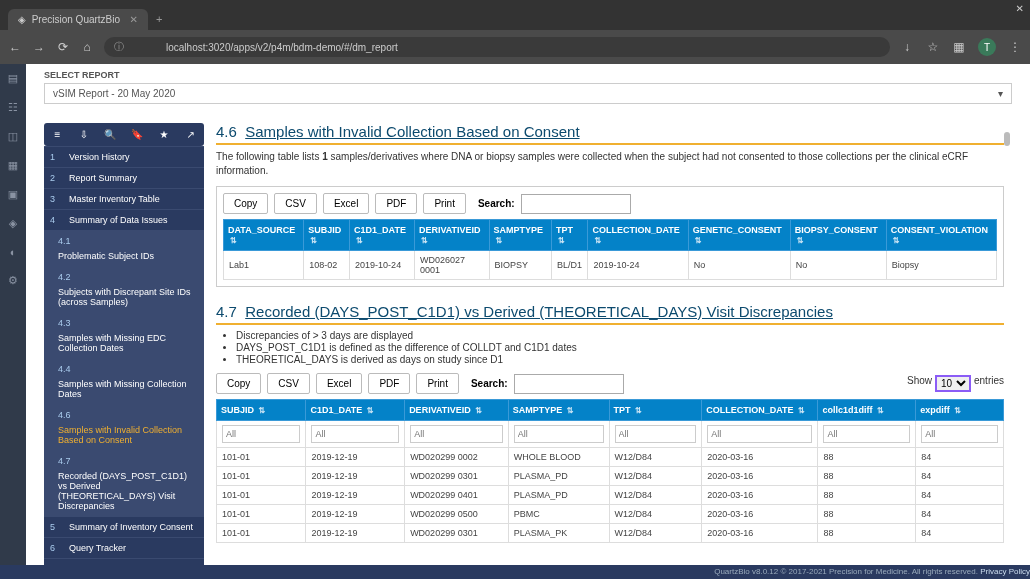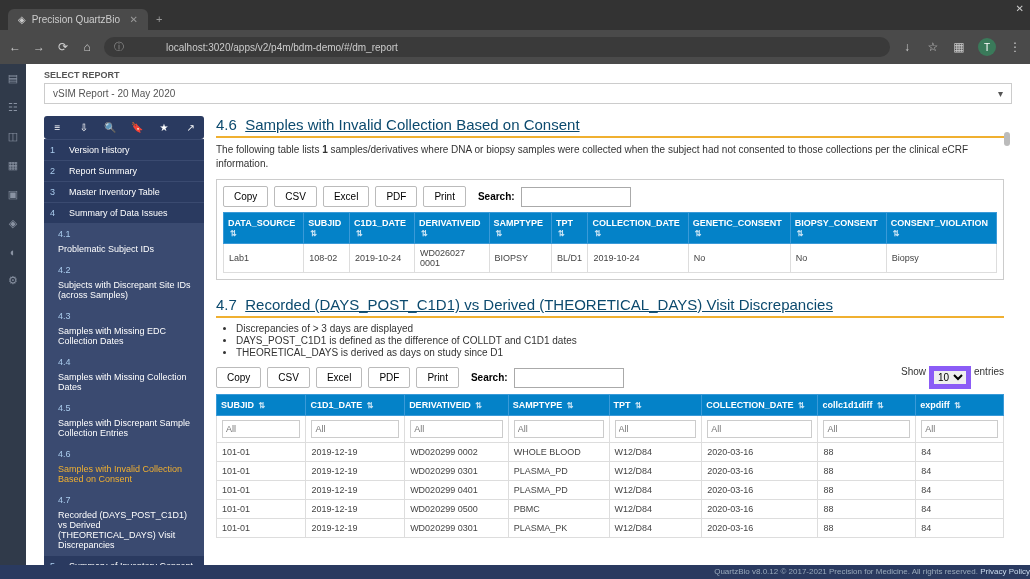--- a/index.html
+++ b/index.html
@@ -15,21 +15,21 @@
 .url-area { flex: 1; display: flex; align-items: center; background: #3a3a3a; border-radius: 12px; padding: 3px 10px; gap: 6px; }
 .url-icon { color: #999; font-size: 10px; }
 .url-text { color: #ccc; font-size: 10px; padding-left: 36px; }
 .right-icons { display: flex; gap: 12px; align-items: center; }
 .avatar { width: 18px; height: 18px; border-radius: 50%; background: #3a7a5a; color: #fff; font-size: 10px; display: flex; align-items: center; justify-content: center; }
 
 .app-shell { position: absolute; top: 64px; left: 0; right: 0; bottom: 14px; background: #fff; display: flex; }
 .left-rail { width: 26px; background: #303a4a; display: flex; flex-direction: column; align-items: center; padding-top: 8px; gap: 16px; }
 .rail-icon { color: #8a93a3; font-size: 11px; cursor: pointer; }
 
-.main-area { flex: 1; overflow: hidden; display: flex; flex-direction: column; }
+.main-area { flex: 1; overflow: hidden; display: flex; flex-direction: column; gap: 7px; }
 .select-report { padding: 6px 18px 2px; }
 .select-label { font-size: 9px; color: #555; font-weight: bold; }
 .select-dropdown { margin-top: 3px; width: 100%; border: 1px solid #ccc; padding: 4px 8px; font-size: 10px; color: #555; display: flex; justify-content: space-between; align-items: center; cursor: pointer; }
 
 .content-row { flex: 1; display: flex; padding: 10px 18px 8px; gap: 12px; overflow: hidden; }
 
 .sidebar { width: 160px; }
 .sidebar-tools { background: #2a3a60; display: flex; border-radius: 3px; overflow: hidden; }
 .tool-btn { flex: 1; color: #fff; font-size: 10px; padding: 6px 0; text-align: center; cursor: pointer; }
 .sidebar-item { background: #2a3a60; color: #fff; font-size: 9px; padding: 5px 6px; display: flex; gap: 5px; cursor: pointer; border-top: 1px solid #3a4a70; }
@@ -47,21 +47,21 @@
 
 ul.bullets { font-size: 10px; color: #333; padding-left: 20px; margin-bottom: 8px; }
 ul.bullets li { margin-bottom: 1px; }
 
 .table-card { border: 1px solid #ccc; padding: 6px; margin-bottom: 16px; }
 .table-toolbar { display: flex; align-items: center; gap: 6px; margin-bottom: 5px; }
 .tbtn { border: 1px solid #bbb; background: #fff; font-size: 10px; padding: 4px 10px; border-radius: 2px; cursor: pointer; }
 .search-lbl { font-size: 10px; font-weight: bold; margin-left: 6px; }
 .search-inp { border: 1px solid #aaa; height: 20px; width: 110px; font-size: 10px; padding: 0 4px; }
 .show-entries { margin-left: auto; font-size: 10px; color: #333; display: flex; gap: 3px; }
-.show-entries select { font-size: 10px; border: 5px solid #8b5cf6; }
+.show-entries select { font-size: 10px; border: 2px solid #8b5cf6; }
 
 table.dt { width: 100%; border-collapse: collapse; font-size: 9px; }
 table.dt th { background: #0482c8; color: #fff; padding: 5px 4px; border: 1px solid #3a9ad8; text-align: left; position: relative; font-weight: bold; }
 table.dt th .sort { font-size: 8px; color: #cce5f5; margin-left: 2px; }
 table.dt td { border: 1px solid #ddd; padding: 4px 5px; color: #444; }
 .filter-row td { padding: 3px; }
 .filter-inp { width: 100%; border: 1px solid #ccc; font-size: 9px; padding: 3px; color: #999; }
 .info-text { font-size: 10px; color: #555; margin-top: 5px; }
 
 .footer { position: absolute; left: 0; right: 0; bottom: 0; height: 14px; background: #2a3a60; color: #9ab; font-size: 8px; text-align: right; line-height: 14px; }
@@ -160,24 +160,20 @@
               <span class="idx">4.2</span>
               <span>Subjects with Discrepant Site IDs (across Samples)</span>
             </div>
             <div class="sidebar-item sidebar-sub">
               <span class="idx">4.3</span>
               <span>Samples with Missing EDC Collection Dates</span>
             </div>
             <div class="sidebar-item sidebar-sub">
               <span class="idx">4.4</span>
               <span>Samples with Missing Collection Dates</span>
-            </div>
-            <div class="sidebar-item sidebar-sub">
-              <span class="idx">4.5</span>
-              <span>Samples with Discrepant Sample Collection Entries</span>
             </div>
             <div class="sidebar-item sidebar-sub active">
               <span class="idx">4.6</span>
               <span>Samples with Invalid Collection Based on Consent</span>
             </div>
             <div class="sidebar-item sidebar-sub">
               <span class="idx">4.7</span>
               <span>Recorded (DAYS_POST_C1D1) vs Derived (THEORETICAL_DAYS) Visit Discrepancies</span>
             </div>
             <div class="sidebar-item">

